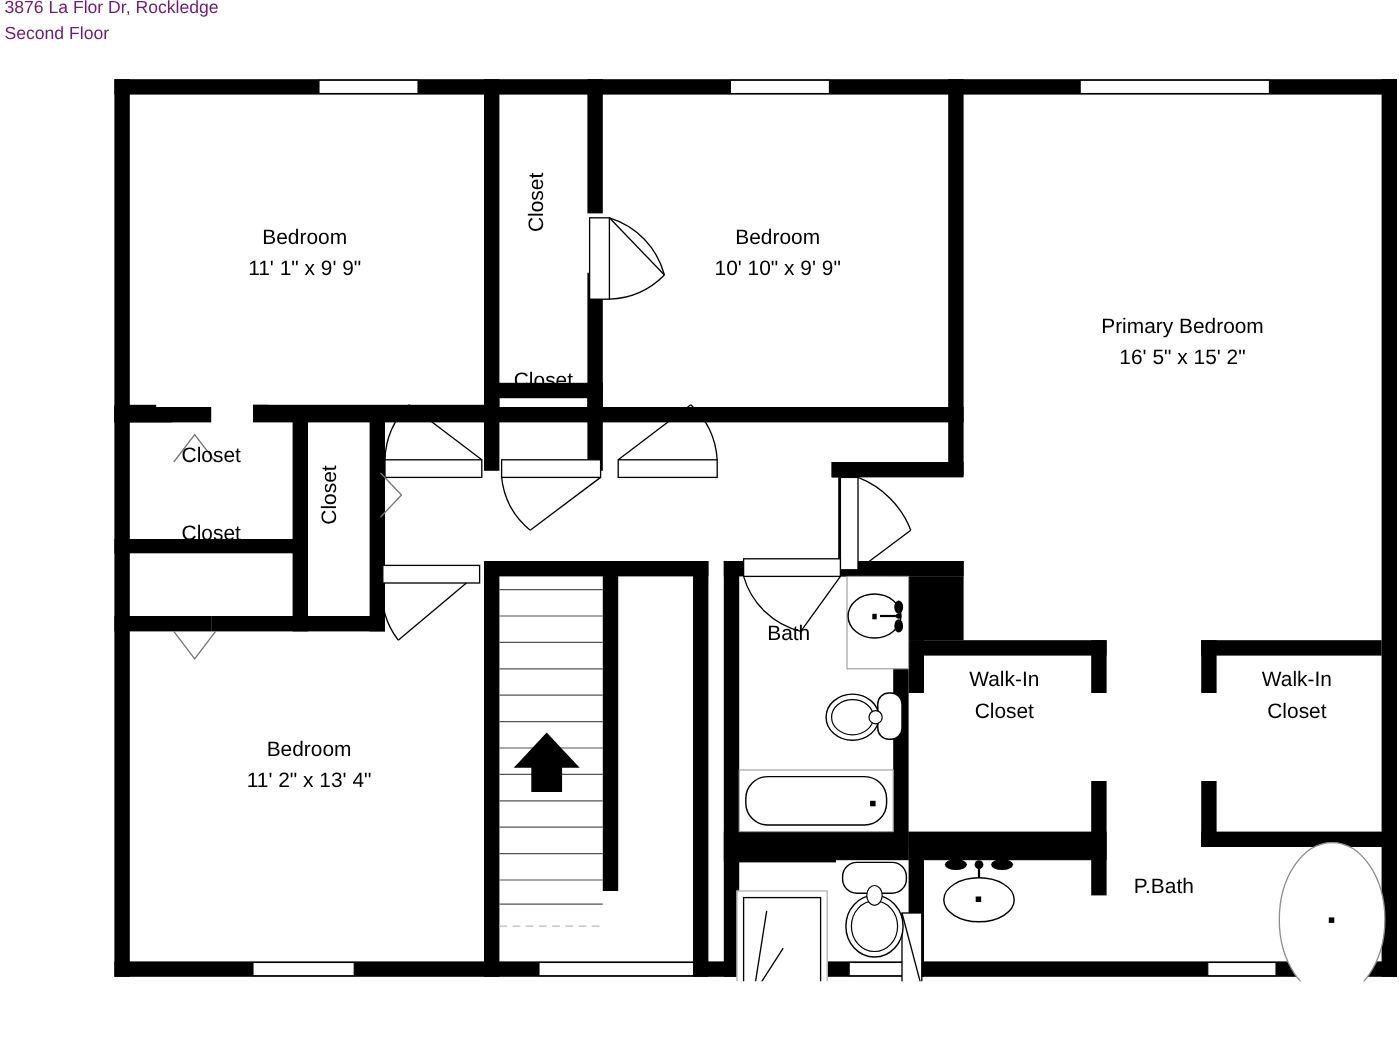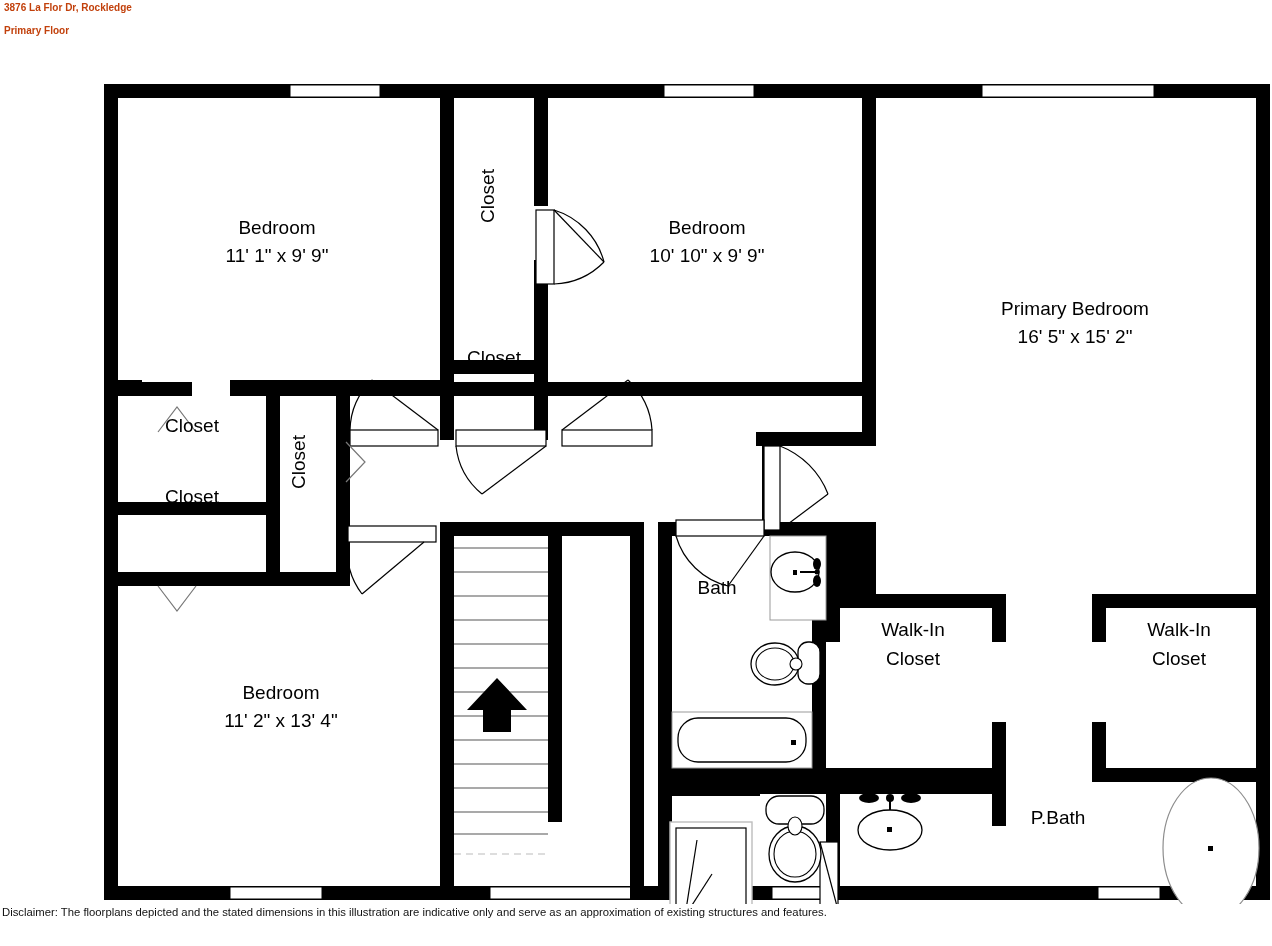--- a/index.html
+++ b/index.html
@@ -15,33 +15,32 @@
     position: relative;
     width: 1272px;
     height: 946px;
     background: #ffffff;
   }
 
   
   .hdr {
     position: absolute;
     left: 4px;
-    font-size: 10px;
+    font-size: 16px;
     line-height: 16px;
-    color: #c2410c;
+    color: #701a75;
     white-space: nowrap;
-    font-weight: bold;
   }
   #hdr-address { top: 0px; }
   #hdr-floor   { top: 23px; }
 
   
   #plan {
     position: absolute;
-    left: 0; top: 64px;
+    left: 0; top: 52px;
     width: 1272px; height: 840px;
   }
   #plan svg { display:block; }
 
   
   .ftr {
     position: absolute;
     left: 2px;
     font-size: 11.3px;
     line-height: 13px;
@@ -54,21 +53,21 @@
   
   .rlabel { font-family: "Liberation Sans", sans-serif; font-size: 19px; fill:#000; }
   .wm { font-family: "Liberation Sans", sans-serif; fill:#d9d9d9; }
 </style>
 </head>
 <body>
 
 <div id="page">
 
   <div class="hdr" id="hdr-address">3876 La Flor Dr, Rockledge</div>
-  <div class="hdr" id="hdr-floor">Primary Floor</div>
+  <div class="hdr" id="hdr-floor">Second Floor</div>
 
   <div id="plan">
   <svg width="1272" height="840" viewBox="0 0 1272 840" xmlns="http://www.w3.org/2000/svg">
 
     <g opacity="1">
       <text class="wm" x="434" y="125" font-size="34">IN</text>
       <text class="wm" x="434" y="160" font-size="34">L</text>
       <text class="wm" x="540" y="125" font-size="34">CE</text>
       <text class="wm" x="540" y="160" font-size="34">C</text>
       <text class="wm" x="862" y="125" font-size="34">A</text>
@@ -351,15 +350,14 @@
 
       <text class="rlabel" x="1179" y="572" text-anchor="middle">Walk-In</text>
       <text class="rlabel" x="1179" y="601" text-anchor="middle">Closet</text>
 
       <text class="rlabel" x="1058" y="760" text-anchor="middle">P.Bath</text>
     </g>
 
   </svg>
   </div>
 
-  <div class="ftr" id="ftr-1">Disclaimer: The floorplans depicted and the stated dimensions in this illustration are indicative only and serve as an approximation of existing structures and features.</div>
 
 </div>
 
 </body></html>

